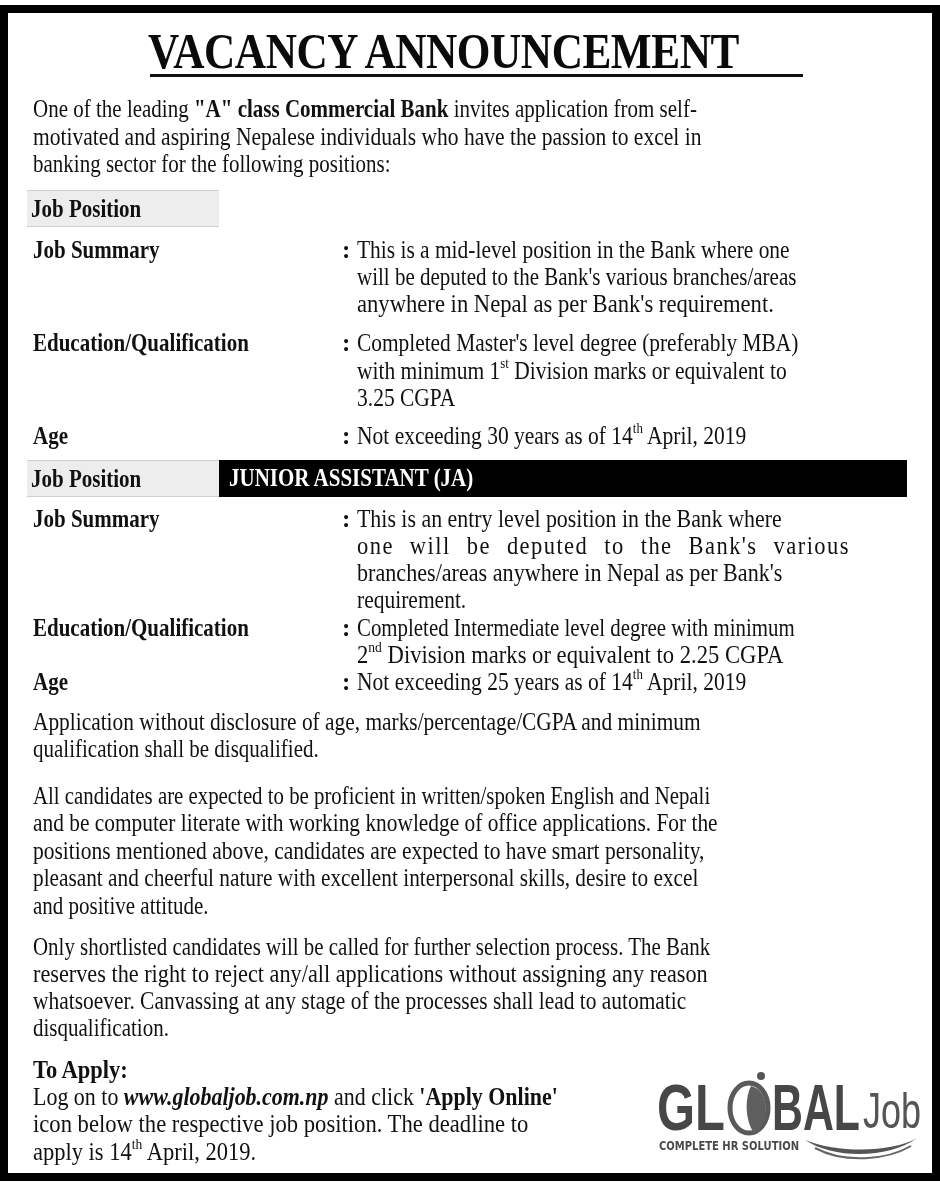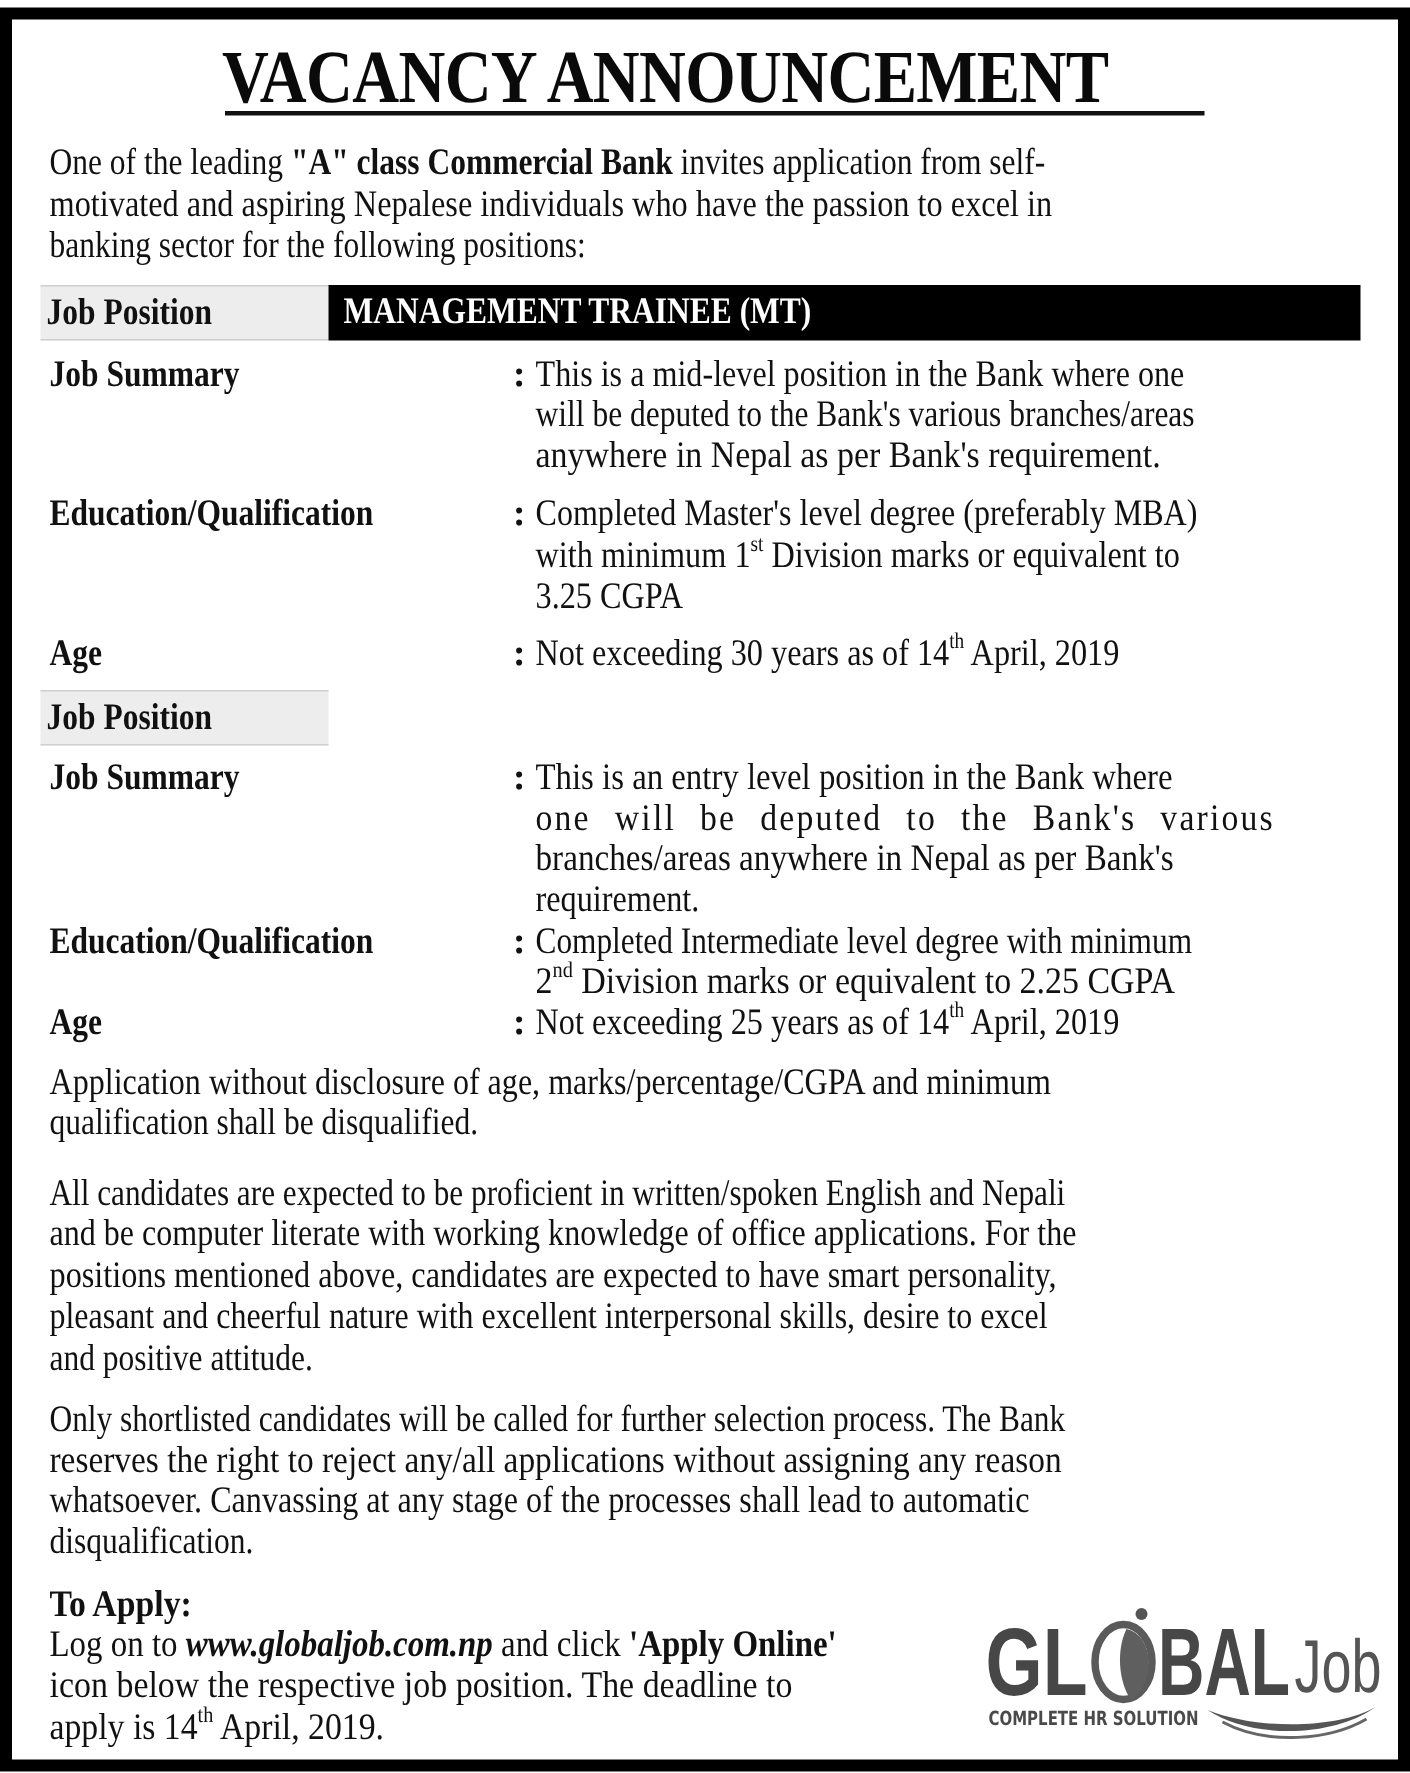--- a/index.html
+++ b/index.html
@@ -43,23 +43,20 @@
 <div class="abs title-rule"></div>
 
 <div class="abs line c1" style="left:33px; top:95px;"><span>One of the leading </span><span class="bold">"A" class Commercial Bank</span><span> invites application from self-</span></div>
 <div class="abs line c1" style="left:33px; top:123px; transform: scaleX(0.862);">motivated and aspiring Nepalese individuals who have the passion to excel in</div>
 <div class="abs line c1" style="left:33px; top:150px;">banking sector for the following positions:</div>
 
 <div class="jobbar" style="top:190px;">
   <div class="lbl">
       <span>Job Position</span>
     </div>
-  <div class="val">
-      <span>MANAGEMENT TRAINEE (MT)</span>
-    </div>
 </div>
 
 <div class="abs rlabel" style="top:236px;">Job Summary</div>
 <div class="abs colon" style="top:236px;">:</div>
 <div class="abs rtext" style="top:236px; transform: scaleX(0.857);">This is a mid-level position in the Bank where one</div>
 <div class="abs rtext" style="top:263px; transform: scaleX(0.84);">will be deputed to the Bank's various branches/areas</div>
 <div class="abs rtext" style="top:290px; transform: scaleX(0.905);">anywhere in Nepal as per Bank's requirement.</div>
 
 <div class="abs rlabel" style="top:329px;">Education/Qualification</div>
 <div class="abs colon" style="top:329px;">:</div>
@@ -67,20 +64,23 @@
 <div class="abs rtext" style="top:357px; transform: scaleX(0.86);"><span>with minimum 1</span><sup>st</sup><span> Division marks or equivalent to</span></div>
 <div class="abs rtext" style="top:384px; transform: scaleX(0.86);">3.25 CGPA</div>
 
 <div class="abs rlabel" style="top:422px;">Age</div>
 <div class="abs colon" style="top:422px;">:</div>
 <div class="abs rtext" style="top:422px; transform: scaleX(0.86);"><span>Not exceeding 30 years as of 14</span><sup>th</sup><span> April, 2019</span></div>
 
 <div class="jobbar" style="top:460px;">
   <div class="lbl">
       <span>Job Position</span>
+    </div>
+  <div class="val">
+      <span>JUNIOR ASSISTANT (JA)</span>
     </div>
 </div>
 
 <div class="abs rlabel" style="top:505px;">Job Summary</div>
 <div class="abs colon" style="top:505px;">:</div>
 <div class="abs rtext" style="top:505px; transform: scaleX(0.875);">This is an entry level position in the Bank where</div>
 <div class="abs rtext" style="top:532px; word-spacing: 10px; letter-spacing: 1.6px; transform: scaleX(0.9);">one will be deputed to the Bank's various</div>
 <div class="abs rtext" style="top:559px; transform: scaleX(0.885);">branches/areas anywhere in Nepal as per Bank's</div>
 <div class="abs rtext" style="top:586px; transform: scaleX(0.86);">requirement.</div>
 

